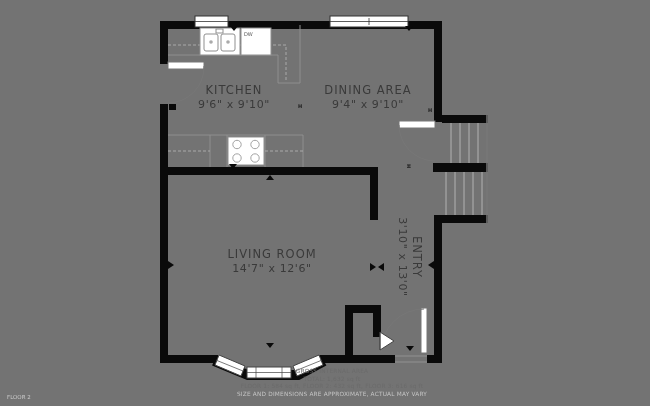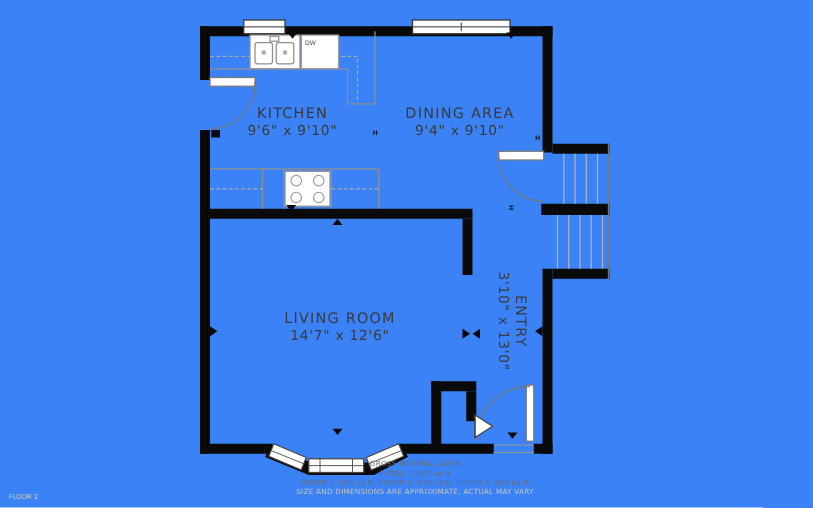--- a/index.html
+++ b/index.html
@@ -1,16 +1,16 @@
 <!DOCTYPE html>
 <html><head>
 <meta charset="utf-8">
 <style>
   html,body{margin:0;padding:0;background:#ffffff;}
-  .page{width:650px;height:406px;background:#3b82f6;position:relative;overflow:hidden;
+  .page{width:650px;height:406px;background:#737373;position:relative;overflow:hidden;
         font-family:"DejaVu Sans","Liberation Sans",sans-serif;}
   svg text{font-family:"DejaVu Sans","Liberation Sans",sans-serif;}
   .room-name{font-size:11.5px;letter-spacing:1px;fill:#3a3a3a;}
   .room-dims{font-size:11px;letter-spacing:0.6px;fill:#3a3a3a;}
   .fixture-label{font-size:5px;fill:#555;}
   .footer-line{font-size:5.8px;fill:#6b6b6b;letter-spacing:0.2px;}
   .footer-muted{font-size:5.8px;fill:#c4c4c4;letter-spacing:0.2px;}
   .floor-tag{font-size:5.5px;fill:#cccccc;}
   .h-mark{font-size:5px;font-weight:bold;fill:#1a1a1a;}
   .wall{fill:#0a0a0a;}

